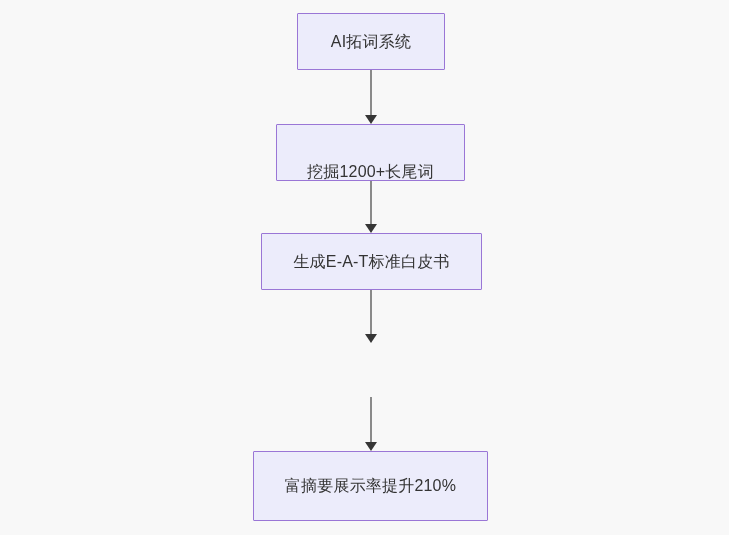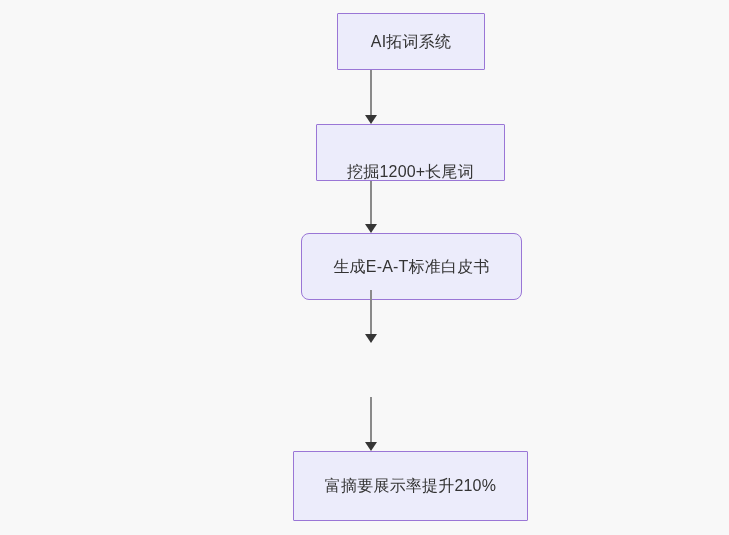--- a/index.html
+++ b/index.html
@@ -25,21 +25,20 @@
     border: 1.4px solid #9a76d6;
     border-radius: 1px;
     display: flex;
     align-items: center;
     justify-content: center;
     color: #333333;
     font-size: 16px;
     line-height: 1;
     letter-spacing: 0.2px;
     white-space: nowrap;
-    margin-left: 40px;
   }
   .node-label {
     display: block;
     text-align: center;
   }
   .edge {
     position: absolute;
     width: 26px;
     left: 358px;
   }
@@ -56,21 +55,21 @@
     width: 0;
     height: 0;
     border-left: 6px solid transparent;
     border-right: 6px solid transparent;
     border-top: 9px solid #363636;
   }
 
   
   #node-1 { left: 297px; top: 13px;  width: 148px; height: 57px; }
   #node-2 { left: 276px; top: 124px; width: 189px; height: 57px; align-items: flex-end; }
-  #node-3 { left: 261px; top: 233px; width: 221px; height: 67px; border-radius: 8px; }
+  #node-3 { left: 261px; top: 233px; width: 221px; height: 57px; }
   #node-4 { left: 264px; top: 343px; width: 214px; height: 54px; }
   #node-5 { left: 253px; top: 451px; width: 235px; height: 70px; }
 
   
   #edge-1 { top: 70px;  height: 54px; }
   #edge-1 .edge-line  { height: 45px; }
   #edge-1 .edge-arrow { top: 45px; }
 
   #edge-2 { top: 181px; height: 52px; }
   #edge-2 .edge-line  { height: 43px; }

